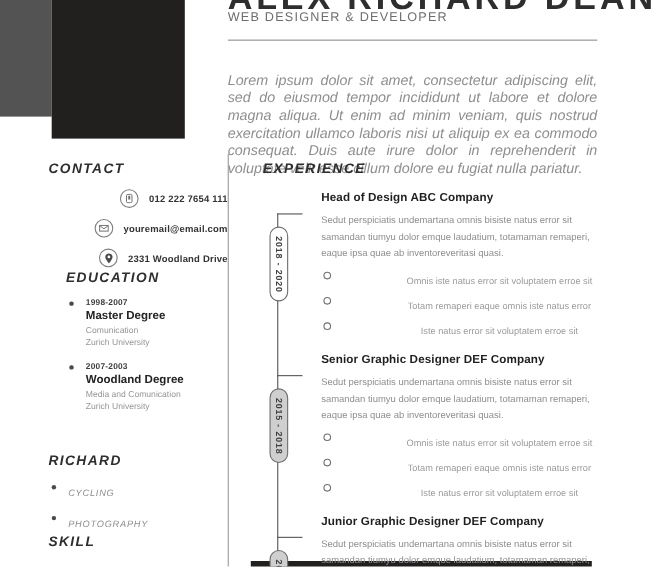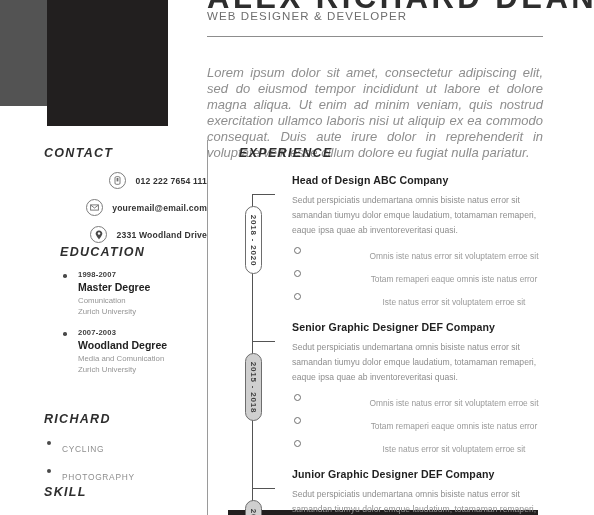--- a/index.html
+++ b/index.html
@@ -148,21 +148,21 @@
     border-radius: 50%;
     background: #4a4a4a;
   }
   .edu-years { font-size: 7.6px; font-weight: bold; color: #3d3d3d; letter-spacing: .2px; }
   .edu-degree { font-size: 10.5px; font-weight: bold; color: #222222; margin-top: 2px; }
   .edu-field { font-size: 7.8px; color: #959595; margin-top: 3px; }
   .edu-school { font-size: 7.8px; color: #959595; margin-top: 2px; }
 
   
   .hob-wrap { position: absolute; left: 0; top: 272px; width: 207px; }
-  .hob-list { margin: 12px 0 17px 0; padding: 0; list-style: none; }
+  .hob-list { margin: 12px 0 17px 0; padding: 0; list-style: none; font-style: italic; }
   .hob-item { position: relative; padding-left: 62px; margin-bottom: 10px; }
   .hob-item:before {
     content: "";
     position: absolute;
     left: 47px; top: 3px;
     width: 4px; height: 4px;
     border-radius: 50%;
     background: #4a4a4a;
   }
   .hob-text { font-size: 8.4px; color: #8e8e8e; letter-spacing: .7px; }

